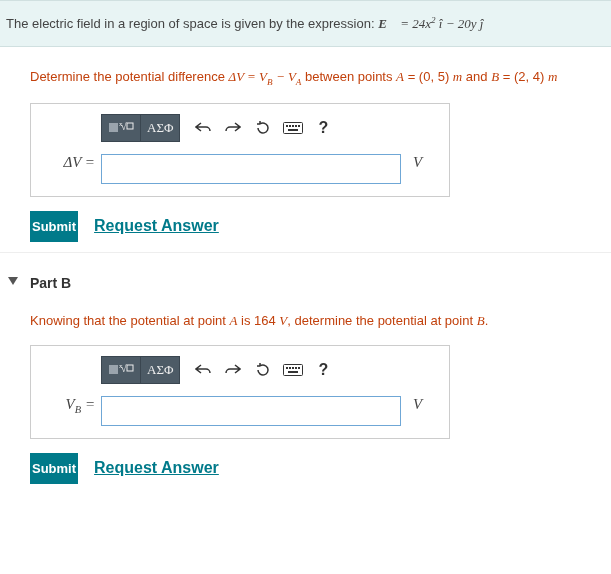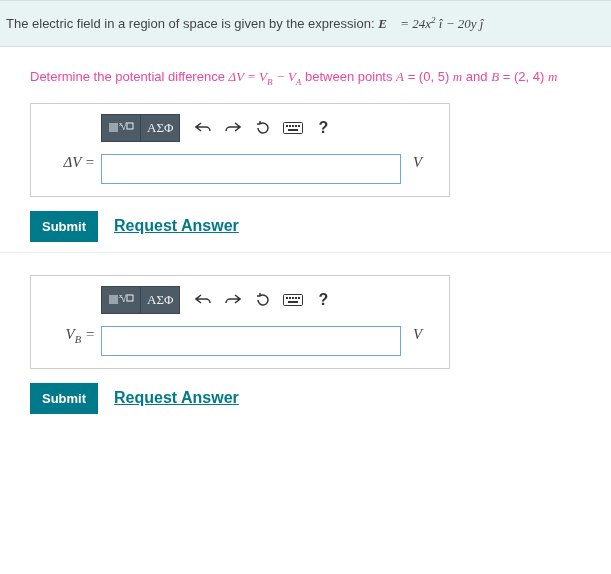--- a/index.html
+++ b/index.html
@@ -36,21 +36,21 @@
     position: absolute;
     left: -22px;
     top: 2px;
     width: 0; height: 0;
     border-left: 5px solid transparent;
     border-right: 5px solid transparent;
     border-top: 8px solid #555;
   }
   .prompt {
     margin-bottom: 16px;
-    color: #ec4899;
+    color: #c2410c;
   }
   .answer-box {
     border: 1px solid #ccc;
     width: 420px;
     padding: 10px 10px 12px 10px;
     box-sizing: border-box;
     margin-bottom: 14px;
   }
   .toolbar {
     display: flex;
@@ -111,21 +111,21 @@
   }
   .action-row {
     display: flex;
     align-items: center;
     gap: 16px;
   }
   .submit-btn {
     background: #007a8a;
     color: #fff;
     border: none;
-    padding: 8px 12px;
+    padding: 8px 2px;
     font-size: 13px;
     font-weight: bold;
     cursor: pointer;
   }
   .request-link {
     color: #007a8a;
     font-weight: bold;
     font-size: 16px;
     text-decoration: underline;
     cursor: pointer;
@@ -198,21 +198,26 @@
 
   <div class="action-row">
     <button class="submit-btn">Submit</button>
     <a class="request-link">Request Answer</a>
   </div>
 </div>
 
 <div class="sep"></div>
 
 <div class="part">
-
+  <div class="part-header">
+    <span class="collapse-caret"></span>
+    <span>Part B</span>
+  </div>
+
+  <div class="prompt">Knowing that the potential at point <span class="math">A</span> is 164 <span class="math">V</span>, determine the potential at point <span class="math">B</span>.</div>
 
   <div class="answer-box">
     <div class="toolbar">
       <div class="tool-dark first">
         <svg width="26" height="16" viewBox="0 0 26 16">
           <rect x="1" y="3" width="9" height="9" fill="#9aa4ad"></rect>
           <text x="11" y="6" font-size="7" fill="#eee" font-family="serif">x</text>
           <text x="13" y="10" font-size="10" fill="#eee" font-family="serif">√</text>
           <rect x="19" y="3" width="6" height="6" fill="none" stroke="#eee" stroke-width="1"></rect>
         </svg>

